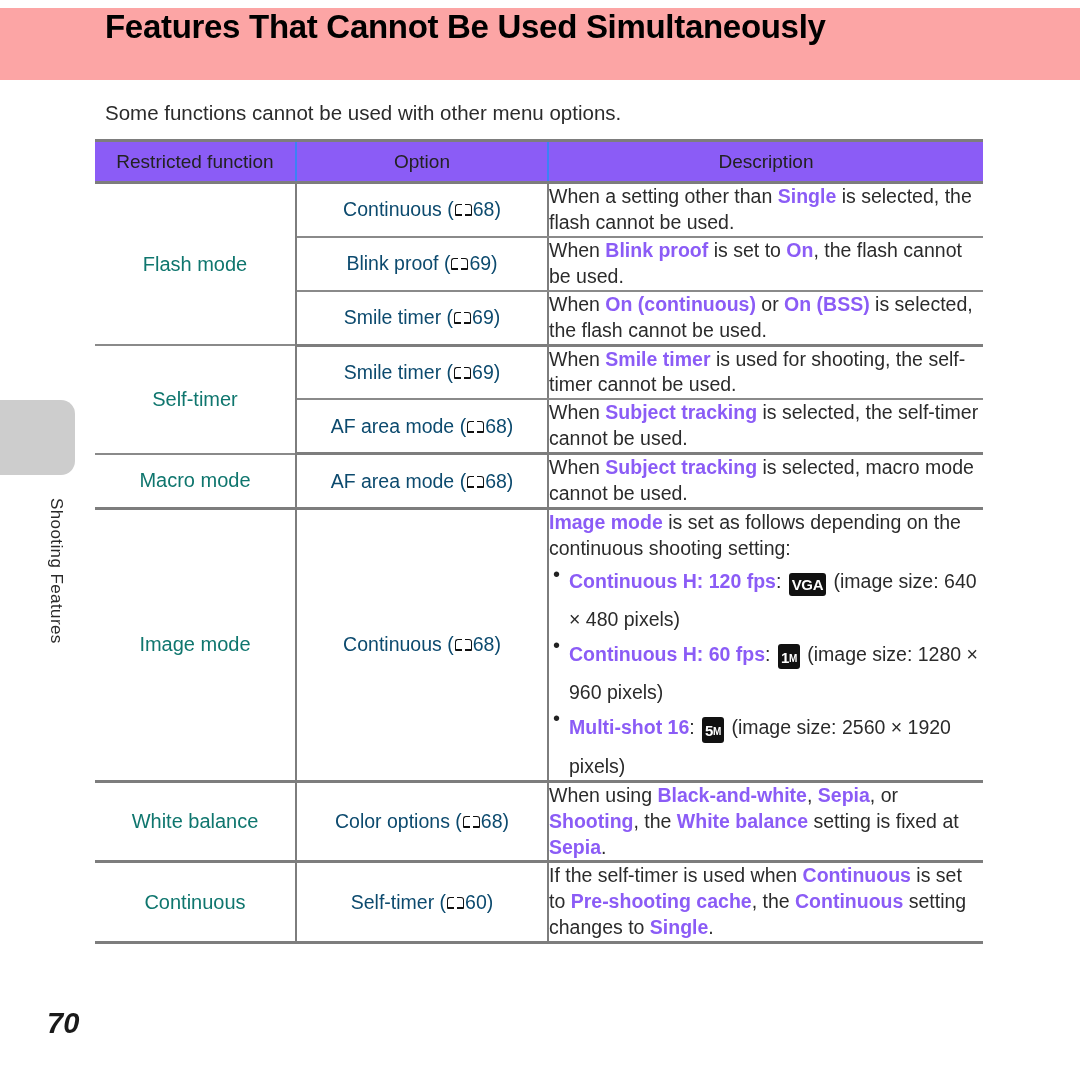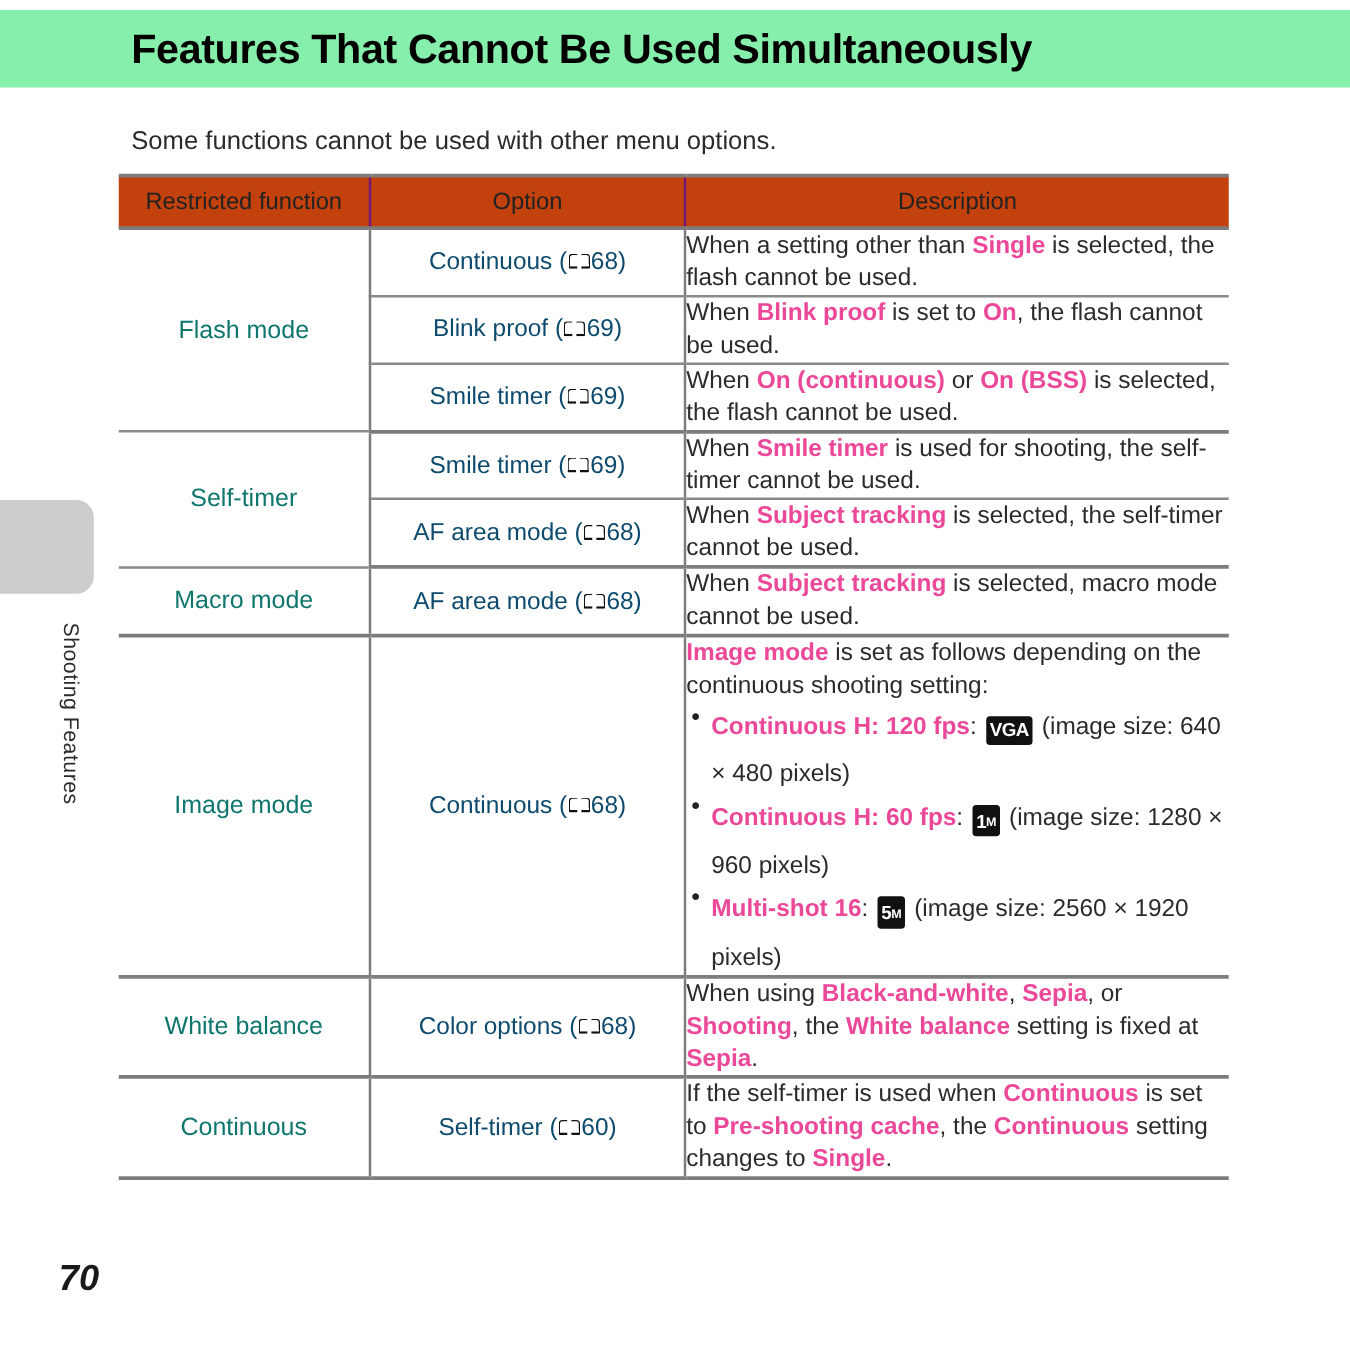--- a/index.html
+++ b/index.html
@@ -15,24 +15,24 @@
     position: relative;
     overflow: hidden;
   }
 
   
   #title-banner {
     position: absolute;
     left: 0;
     top: 8px;
     width: 1080px;
-    height: 62px;
-    background: #86efac;
+    height: 72px;
+    background: #fca5a5;
     display: flex;
-    align-items: center;
+    align-items: flex-start;
   }
   #title-banner .title-text {
     margin-left: 105px;
     font-size: 33px;
     font-weight: bold;
     letter-spacing: -0.3px;
     color: #000000;
     white-space: nowrap;
   }
 
@@ -82,31 +82,31 @@
   #compat-table col.c-opt  { width: 252px; }
   #compat-table col.c-desc { width: 435px; }
 
   #compat-table th,
   #compat-table td {
     vertical-align: middle;
     padding: 0;
   }
 
   .hdr-row th {
-    background: #c2410c;
+    background: #8b5cf6;
     height: 39px;
     font-size: 19px;
     font-weight: normal;
     color: #222222;
     text-align: center;
     border-top: 3px solid #7d7d7d;
     border-bottom: 3px solid #7d7d7d;
     margin-left: 24px;
   }
-  .hdr-row th.sep-l { border-left: 2px solid #701a75; }
+  .hdr-row th.sep-l { border-left: 2px solid #3b82f6; }
 
   
   td.col-fn   { border-right: 2px solid #7d7d7d; }
   td.col-opt  { border-right: 2px solid #7d7d7d; }
 
   
   tr.thin td   { border-bottom: 2px solid #8a8a8a; }
   tr.thick td  { border-bottom: 3px solid #7d7d7d; }
   tr.last  td  { border-bottom: 3px solid #7d7d7d; }
 
@@ -122,21 +122,21 @@
   }
   td.col-desc {
     text-align: left;
     font-size: 19.5px;
     color: #2b2b2b;
     padding: 9px 8px 9px 14px;
     line-height: 1.33;
   }
   td.col-opt .opt-inner { padding: 9px 6px; }
 
-  b, strong { font-weight: bold; color: #ec4899; }
+  b, strong { font-weight: bold; color: #8b5cf6; }
 
   
   .book-icon {
     display: inline-block;
     width: 17px;
     height: 13px;
     position: relative;
     vertical-align: -1px;
     margin: 0 1px 0 1px;
   }

